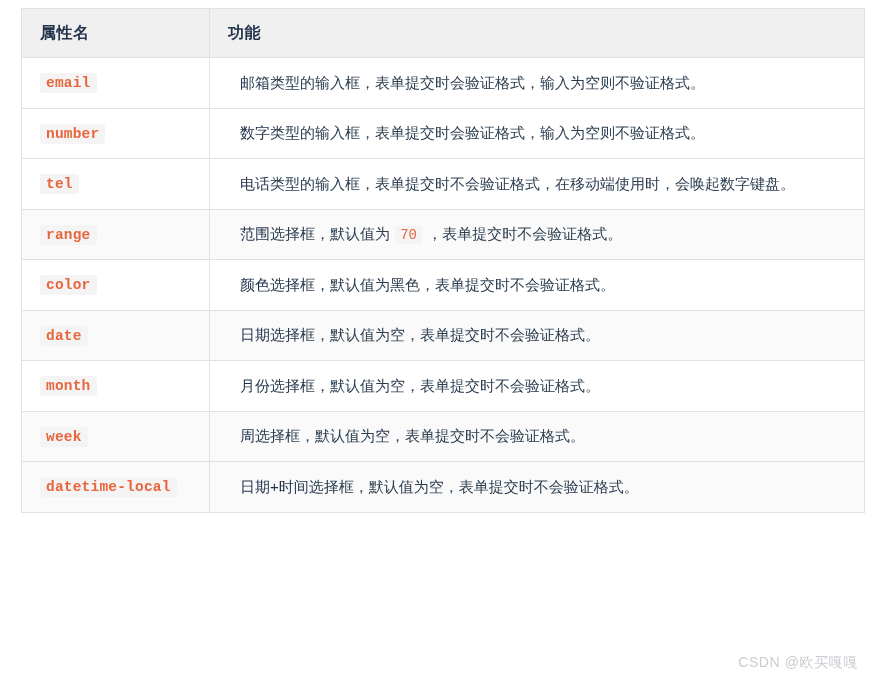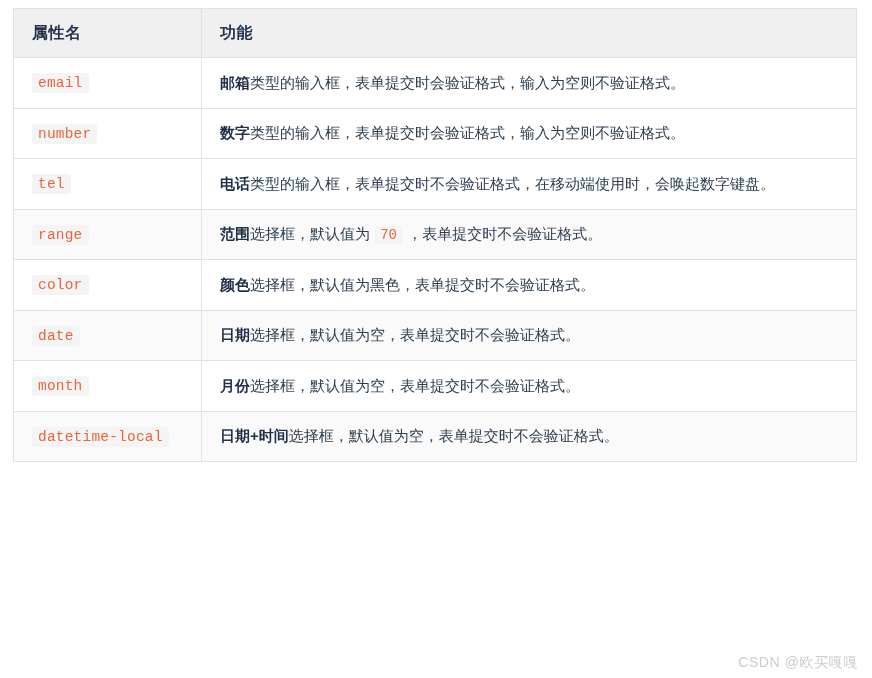--- a/index.html
+++ b/index.html
@@ -19,21 +19,21 @@
   .page {
     position: absolute;
     left: 0;
     top: 0;
     width: 872px;
     height: 678px;
   }
 
   .table-wrap {
     position: absolute;
-    left: 13px;
+    left: 21px;
     top: 8px;
     width: 843px;
   }
 
   table.attr-table {
     border-collapse: collapse;
     width: 843px;
     table-layout: fixed;
     border: 1px solid #dfe2e5;
     background: #ffffff;
@@ -68,20 +68,21 @@
 
   table.attr-table tbody tr.row-odd td {
     background: #ffffff;
   }
   table.attr-table tbody tr.row-even td {
     background: #fafafa;
   }
 
   td.cell-name {
     padding-left: 22px;
+    font-weight: bold;
   }
 
   code.code-chip {
     font-family: "Liberation Mono", "DejaVu Sans Mono", monospace;
     font-size: 14.5px;
     color: #e8663d;
     background: #f4f4f4;
     border-radius: 3px;
     padding: 2px 6px;
     white-space: nowrap;
@@ -90,22 +91,23 @@
 
   td.cell-desc {
     padding-left: 18px;
     padding-right: 20px;
     color: #2f4156;
     font-size: 15.5px;
     line-height: 1.68;
   }
 
   td.cell-desc b.kw {
-    font-weight: bold;
+    font-weight: normal;
     color: #1f3048;
+    margin-left: 12px;
   }
 
   td.cell-desc code.inline-code {
     font-family: "Liberation Mono", "DejaVu Sans Mono", monospace;
     font-size: 14px;
     color: #e8663d;
     background: #f4f4f4;
     border-radius: 3px;
     padding: 1px 5px;
     margin: 0 1px;
@@ -164,20 +166,24 @@
           </tr>
           <tr class="row-even">
             <td class="cell-name"><code class="code-chip">date</code></td>
             <td class="cell-desc"><b class="kw">日期</b><span>选择框，默认值为空，表单提交时不会验证格式。</span></td>
           </tr>
           <tr class="row-odd">
             <td class="cell-name"><code class="code-chip">month</code></td>
             <td class="cell-desc"><b class="kw">月份</b><span>选择框，默认值为空，表单提交时不会验证格式。</span></td>
           </tr>
           <tr class="row-even">
+            <td class="cell-name"><code class="code-chip">week</code></td>
+            <td class="cell-desc"><b class="kw">周</b><span>选择框，默认值为空，表单提交时不会验证格式。</span></td>
+          </tr>
+          <tr class="row-even">
             <td class="cell-name"><code class="code-chip">datetime-local</code></td>
             <td class="cell-desc"><b class="kw">日期+时间</b><span>选择框，默认值为空，表单提交时不会验证格式。</span></td>
           </tr>
         </tbody>
     </table>
   </div>
 
   <div class="watermark">CSDN @欧买嘎嘎</div>
 
 </div>

